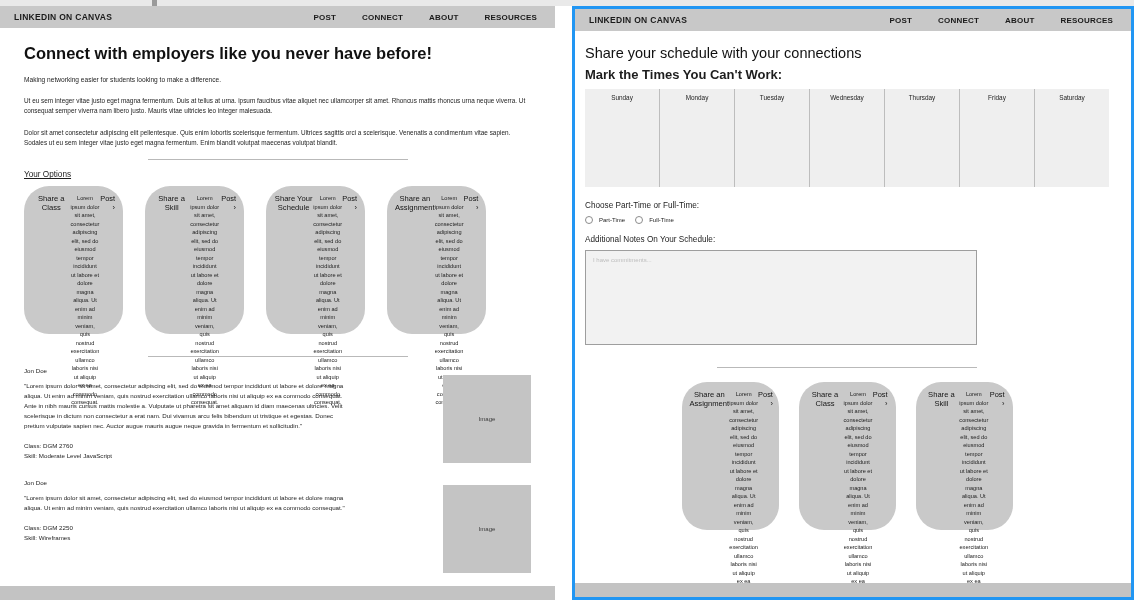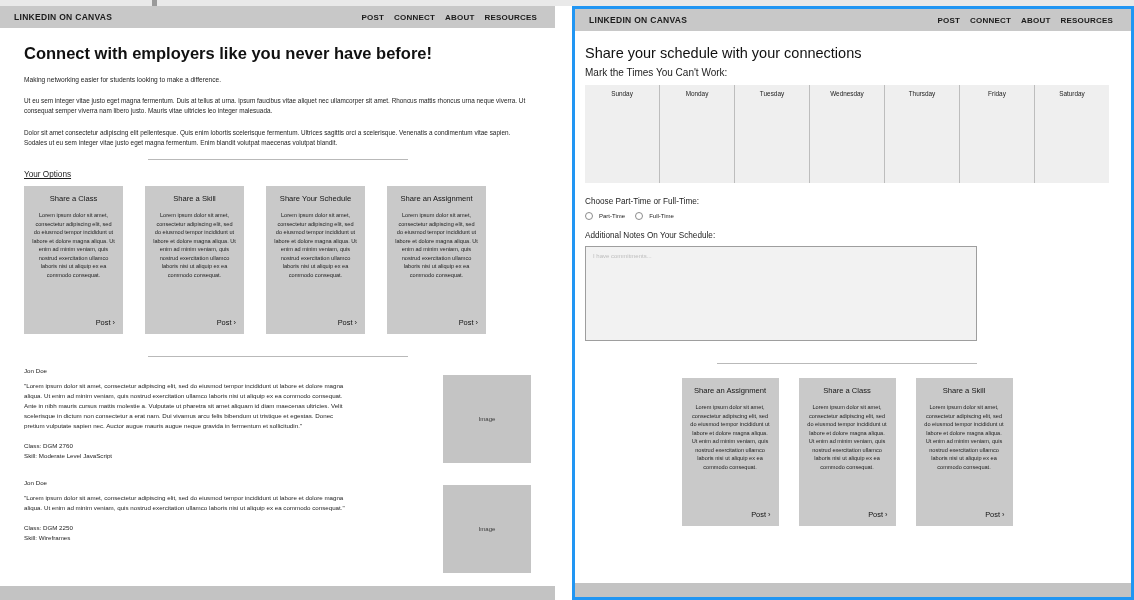--- a/index.html
+++ b/index.html
@@ -23,21 +23,21 @@
 
   .panel-body { position:relative; width:100%; height:100%; background:#ffffff; overflow:hidden; }
 
   
   .navbar {
     height:22px; background:#c8c8c8;
     display:flex; align-items:center; justify-content:space-between;
     padding:0 14px;
   }
   .brand { font-size:8.5px; font-weight:bold; color:#1a1a1a; letter-spacing:.3px; }
-  .navlinks { display:flex; gap:10px; padding-right:4px; }
+  .navlinks { display:flex; gap:26px; padding-right:4px; }
   .navlinks span { font-size:8px; font-weight:bold; color:#1a1a1a; letter-spacing:.2px; }
 
   
   .footbar { position:absolute; left:0; bottom:0; width:100%; height:14px; background:#c3c3c3; }
 
   
   .content { padding:16px 24px 0 24px; }
   .content-r { padding:14px 22px 0 10px; }
 
   h1.page-title { margin:0 0 12px 0; font-size:16.5px; font-weight:bold; color:#111; }
@@ -45,27 +45,27 @@
 
   p.lede { margin:0 0 11px 0; font-size:6.6px; line-height:1.55; color:#1d1d1d; }
   p.para { margin:0 0 11px 0; font-size:6.4px; line-height:1.6; color:#1d1d1d; }
 
   .divider { width:260px; margin:8px auto 10px auto; border-top:1px solid #b9b9b9; }
   .divider-r { width:260px; margin:0 auto 14px auto; border-top:1px solid #b9b9b9; }
 
   .section-label { font-size:8.2px; color:#1d1d1d; margin:0 0 7px 0;text-decoration:underline; }
   .section-head { font-size:10px; color:#111; margin:0 0 8px 0; }
   .field-label { font-size:8.2px; color:#1d1d1d; margin:0 0 6px 0; }
-  .field-label-sm { font-size:10px; color:#1d1d1d; margin:0 0 7px 0; }
+  .field-label-sm { font-size:13px; color:#1d1d1d; margin:0 0 7px 0;font-weight:bold; }
 
   
   .cards { display:flex; gap:22px; }
   .card {
     background:#c9c9c9; width:99px; height:148px;
-    padding:8px 8px 7px 8px; display:flex; flex-direction:column;
+    padding:8px 8px 7px 8px; display:flex; flex-direction:row;border-radius:25px;
   }
   .card-r { width:97px; height:148px; }
   .card-title { font-size:7.6px; color:#151515; text-align:center; margin-bottom:8px; }
   .card-body { font-size:5.6px; line-height:1.52; color:#222; text-align:center; flex:1; }
   .card-post { font-size:7.4px; color:#111; text-align:right; }
 
   .cards-right { display:flex; gap:20px; justify-content:center; }
 
   
   .example-row { display:flex; gap:0; align-items:flex-start; }

